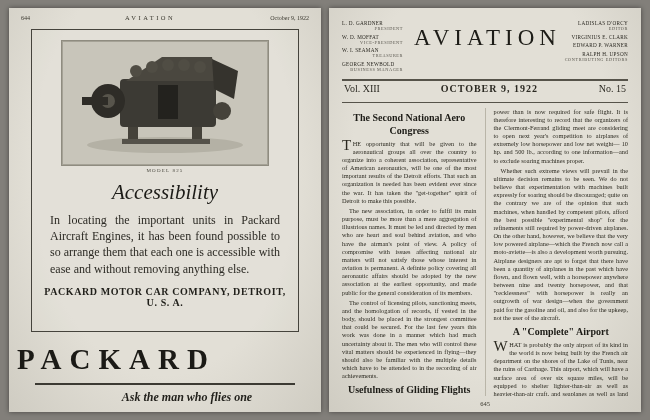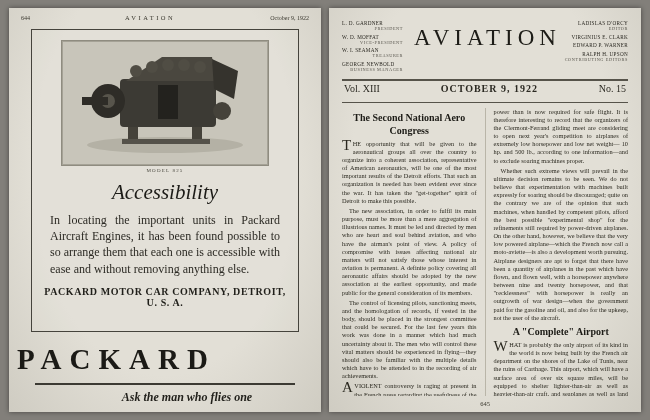--- a/index.html
+++ b/index.html
@@ -169,20 +169,21 @@
         <span>No. 15</span>
       </div>
       <div class="mast-rule"></div>
 
       <div class="columns">
         <div class="col first">
           <div class="art-heading">The Second National Aero Congress</div>
           <p class="drop">THE opportunity that will be given to the aeronautical groups all over the country to organize into a coherent association, representative of American aeronautics, will be one of the most important results of the Detroit efforts. That such an organization is needed has been evident ever since the war. It has taken the "get-together" spirit of Detroit to make this possible.</p>
           <p class="ind">The new association, in order to fulfil its main purpose, must be more than a mere aggregation of illustrious names. It must be led and directed by men who are heart and soul behind aviation, and who have the airman's point of view. A policy of compromise with issues affecting national air matters will not satisfy those whose interest in aviation is permanent. A definite policy covering all aeronautic affairs should be adopted by the new association at the earliest opportunity, and made public for the general consideration of its members.</p>
           <p class="ind">The control of licensing pilots, sanctioning meets, and the homologation of records, if vested in the body, should be placed in the strongest committee that could be secured. For the last few years this work was done in a manner which had much uncertainty about it. The men who will control these vital matters should be experienced in flying—they should also be familiar with the multiple details which have to be attended to in the recording of air achievements.</p>
+          <div class="art-heading">Usefulness of Gliding Flights</div>
           <p class="drop">A VIOLENT controversy is raging at present in the French press regarding the usefulness of the recent gliding and soaring competition near Clermont-Ferrand. Those who are, pleased by the greatly superior performances achieved by the Germans at the first Rhön meet, emphatically deny that any practical results are likely to accrue from tests with motorless airplanes. Others maintain that sailplaning, far from inaugurating an era of general motorless flying, should merely be looked upon as an experimental step where aerodynamic combinations (that is, the ensemble of wings, fuselage and tail surfaces) will be tried out to the benefit of some economic power flight.</p>
 
         </div>
         <div class="col second">
           <p>power than is now required for safe flight. It is therefore interesting to record that the organizers of the Clermont-Ferrand gliding meet are considering to open next year's competition to airplanes of extremely low horsepower and low net weight— 10 hp. and 500 lb., according to one information—and to exclude soaring machines proper.</p>
           <p class="ind">Whether such extreme views will prevail in the ultimate decision remains to be seen. We do not believe that experimentation with machines built expressly for soaring should be discouraged; quite on the contrary we are of the opinion that such machines, when handled by competent pilots, afford the best possible "experimental shop" for the refinements still required by power-driven airplanes. On the other hand, however, we believe that the very low powered airplane—which the French now call a moto-aviette—is also a development worth pursuing. Airplane designers are apt to forget that there have been a quantity of airplanes in the past which have flown, and flown well, with a horsepower anywhere between nine and twenty horsepower, and that "recklessness" with horsepower is really an outgrowth of war design—when the government paid for the gasoline and oil, and also for the upkeep, not the user of the aircraft.</p>
           <div class="art-heading">A "Complete" Airport</div>
           <p class="drop">WHAT is probably the only airport of its kind in the world is now being built by the French air department on the shores of the Lake of Tunis, near the ruins of Carthage. This airport, which will have a surface area of over six square miles, will be equipped to shelter lighter-than-air as well as heavier-than-air craft, and seaplanes as well as land planes. A portion of the airport will be restricted to the use of military aircraft, while the remaining area will be open to civil aircraft of all nationalities.</p>
 
         </div>

